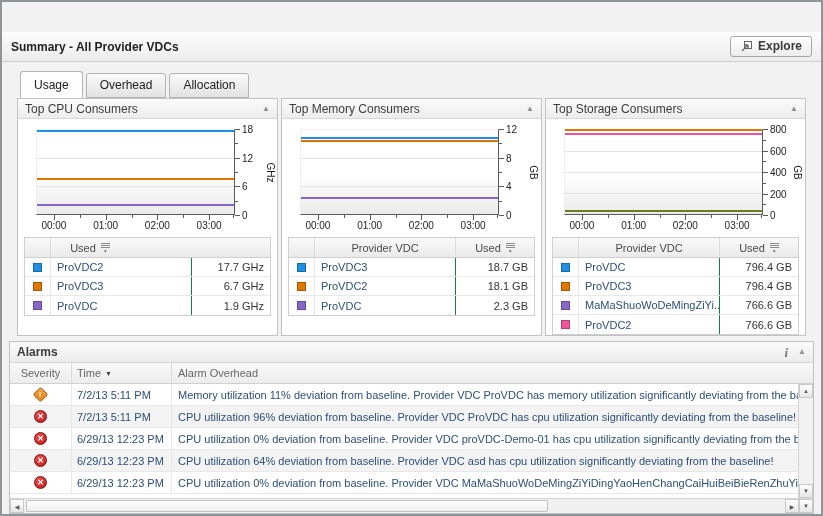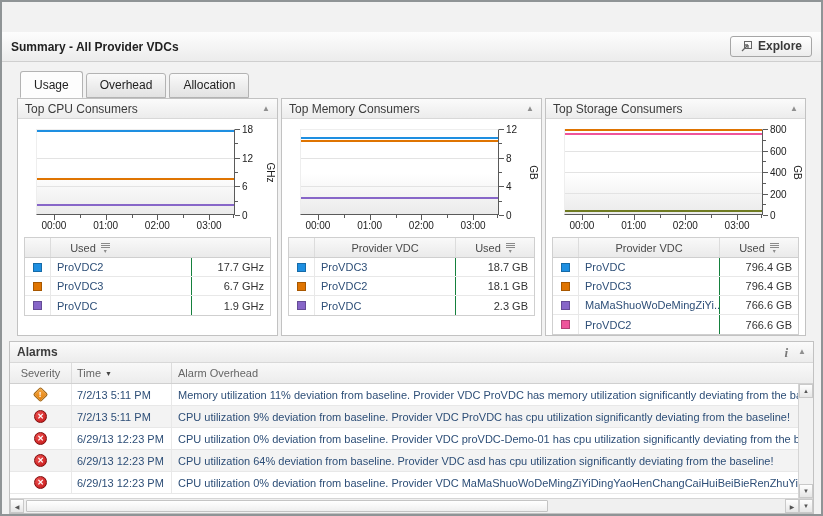--- a/index.html
+++ b/index.html
@@ -420,21 +420,21 @@
               </span>
             </div>
             <div class="col-time">7/2/13 5:11 PM</div>
             <div class="col-msg">Memory utilization 11% deviation from baseline. Provider VDC ProVDC has memory utilization significantly deviating from the ba</div>
           </div>
           <div class="alarm-row alt">
             <div class="col-sev">
               <span class="fatal-icon">✕</span>
             </div>
             <div class="col-time">7/2/13 5:11 PM</div>
-            <div class="col-msg">CPU utilization 9% deviation from baseline. Provider VDC ProVDC has cpu utilization significantly deviating from the baseline!</div>
+            <div class="col-msg">CPU utilization 96% deviation from baseline. Provider VDC ProVDC has cpu utilization significantly deviating from the baseline!</div>
           </div>
           <div class="alarm-row">
             <div class="col-sev">
               <span class="fatal-icon">✕</span>
             </div>
             <div class="col-time">6/29/13 12:23 PM</div>
             <div class="col-msg">CPU utilization 0% deviation from baseline. Provider VDC proVDC-Demo-01 has cpu utilization significantly deviating from the ba</div>
           </div>
           <div class="alarm-row alt">
             <div class="col-sev">

